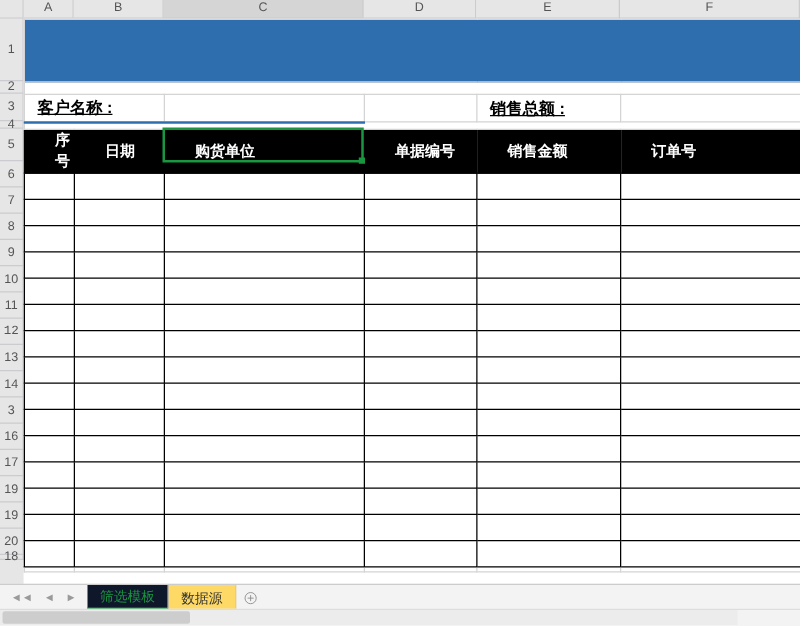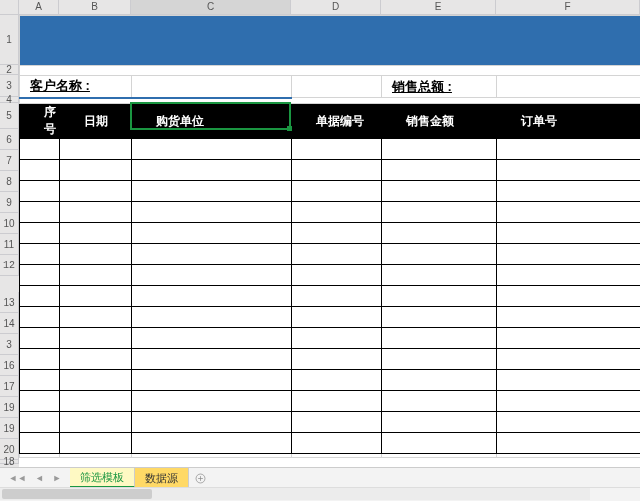--- a/index.html
+++ b/index.html
@@ -170,21 +170,21 @@
   .tabbar .tab {
     padding: 0 10px;
     display: flex;
     align-items: center;
     border-right: 1px solid #ccc;
     background: #f3f3f3;
     cursor: pointer;
     position: relative;
   }
   .tabbar .tab.active1 {
-    background: #fef9c3;
+    background: #0f172a;
     color: #1a9641;
     border-bottom: 2px solid #1a9641;
   }
   .tabbar .tab.active2 {
     background: #ffd966;
     color: #333;
   }
   .tabbar .newtab {
     width: 22px;
     display: flex;
@@ -238,21 +238,21 @@
       <div class="rh" style="height: 22px;">3</div>
       <div class="rh" style="height: 6px;">4</div>
       <div class="rh" style="height: 26px;">5</div>
       <div class="rh" style="height: 21px;">6</div>
       <div class="rh" style="height: 21px;">7</div>
       <div class="rh" style="height: 21px;">8</div>
       <div class="rh" style="height: 21px;">9</div>
       <div class="rh" style="height: 21px;">10</div>
       <div class="rh" style="height: 21px;">11</div>
       <div class="rh" style="height: 21px; font-family: Liberation Mono, monospace;">12</div>
-      <div class="rh" style="height: 21px; margin-top: 16px;">13</div>
+      <div class="rh" style="height: 21px;">13</div>
       <div class="rh" style="height: 21px;">14</div>
       <div class="rh" style="height: 21px;">3</div>
       <div class="rh" style="height: 21px;">16</div>
       <div class="rh" style="height: 21px;">17</div>
       <div class="rh" style="height: 21px;">19</div>
       <div class="rh" style="height: 21px;">19</div>
       <div class="rh" style="height: 21px;">20</div>
       <div class="rh" style="height: 4px;">18</div>
     </div>
 

